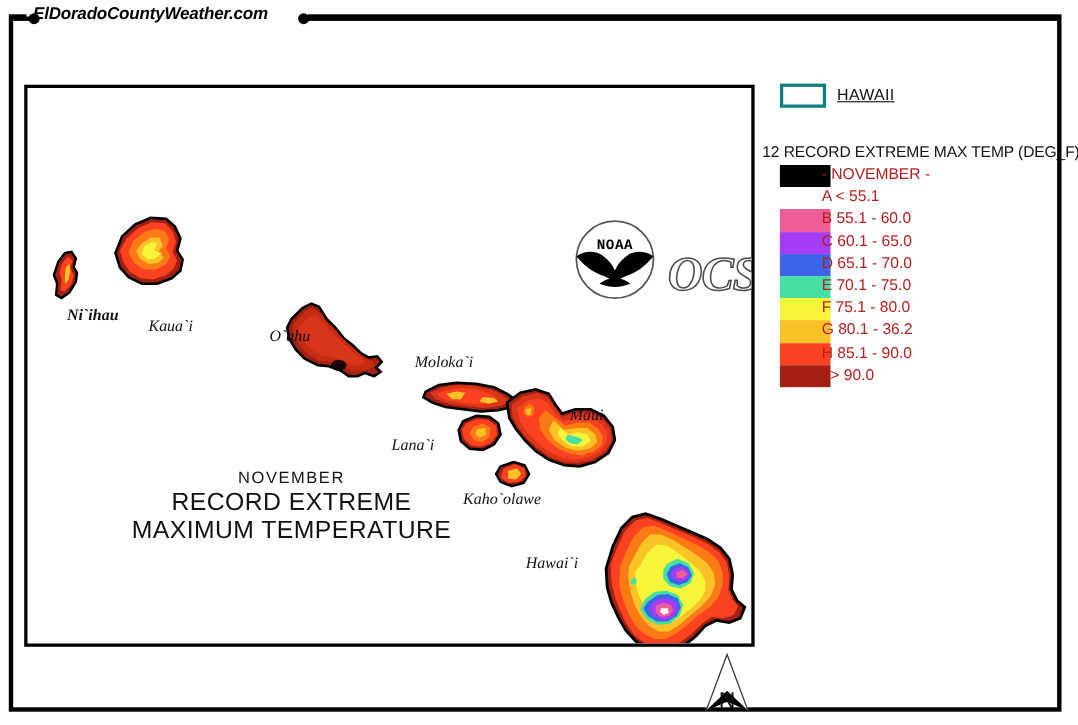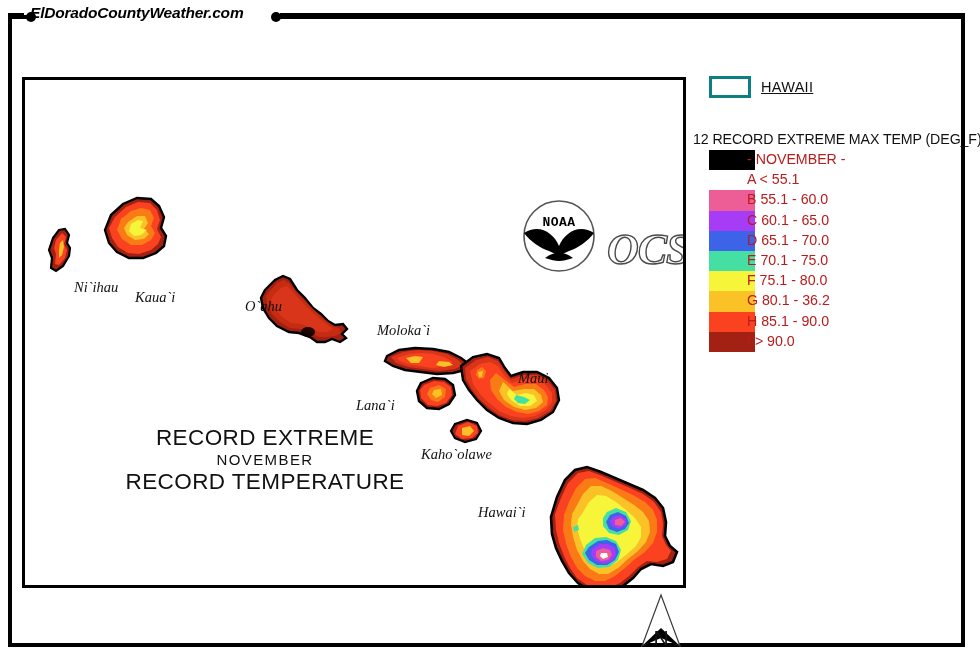--- a/index.html
+++ b/index.html
@@ -217,33 +217,33 @@
       <path d="M564,467 L573,461 L582,460 L591,464 L594,472 L590,480 L582,485 L572,485 L564,480
                L560,473 Z" fill="#3d63e8"></path>
       <path d="M567,469 L575,464 L583,464 L590,468 L591,475 L587,481 L579,484 L571,481 L566,475 Z" fill="#a63cf5"></path>
       <path d="M571,471 L578,468 L585,470 L587,475 L583,480 L576,481 L571,477 Z" fill="#ec5e95"></path>
       <path d="M576,473 L582,473 L583,477 L578,479 L575,476 Z" fill="#ffffff"></path>
 
       <path d="M548,447 L553,445 L554,450 L549,452 Z" fill="#46dfa3"></path>
     </g>
   </svg>
 
-  <div class="isl-label" style="left:49px;  top:199px;">Ni`ihau</div>
+  <div class="isl-label" style="left:36px;  top:199px;font-weight:bold;">Ni`ihau</div>
   <div class="isl-label" style="left:110px; top:189px;margin-top:20px;">Kaua`i</div>
   <div class="isl-label" style="left:220px; top:184px;margin-top:34px;">O`ahu</div>
   <div class="isl-label" style="left:352px; top:242px;">Moloka`i</div>
   <div class="isl-label" style="left:331px; top:317px;">Lana`i</div>
   <div class="isl-label" style="left:493px; top:290px;">Maui</div>
   <div class="isl-label" style="left:396px; top:366px;">Kaho`olawe</div>
   <div class="isl-label" style="left:453px; top:424px;">Hawai`i</div>
 
   <div id="map-caption">
+    <div id="cap-month">NOVEMBER</div>
     <div id="cap-l1">RECORD EXTREME</div>
-    <div id="cap-month">NOVEMBER</div>
-    <div id="cap-l2">RECORD TEMPERATURE</div>
+    <div id="cap-l2">MAXIMUM TEMPERATURE</div>
   </div>
 
   <svg id="noaa-logo" viewBox="0 0 80 82">
     <circle cx="40" cy="40" r="35" fill="#fff" stroke="#555" stroke-width="1.6"></circle>
     <path d="M5,37 C14,31 24,32 31,38 C35,41 38,45 40,50 C42,45 45,41 49,38 C56,32 66,31 75,37
              C68,46 59,52 50,55 C45,57 42,59 40,62 C38,59 35,57 30,55 C21,52 12,46 5,37 Z" fill="#000"></path>
     <path d="M26,62 C31,58 36,57 40,57 C44,57 49,58 54,62 C48,64 44,65 40,65 C36,65 32,64 26,62 Z" fill="#000"></path>
     <text x="40" y="30" text-anchor="middle" font-family="'Liberation Mono', monospace" font-size="13" font-weight="bold" fill="#000" letter-spacing="0.5">NOAA</text>
   </svg>
 

